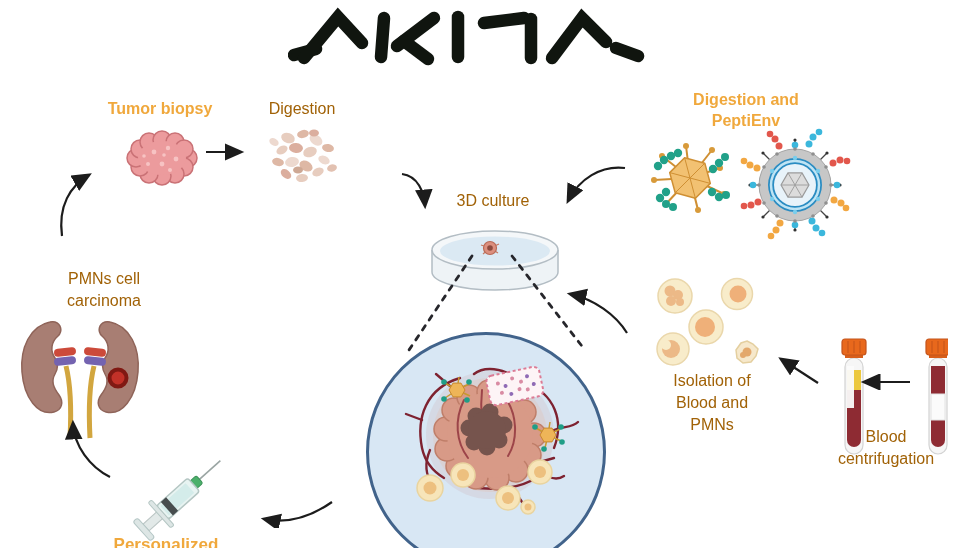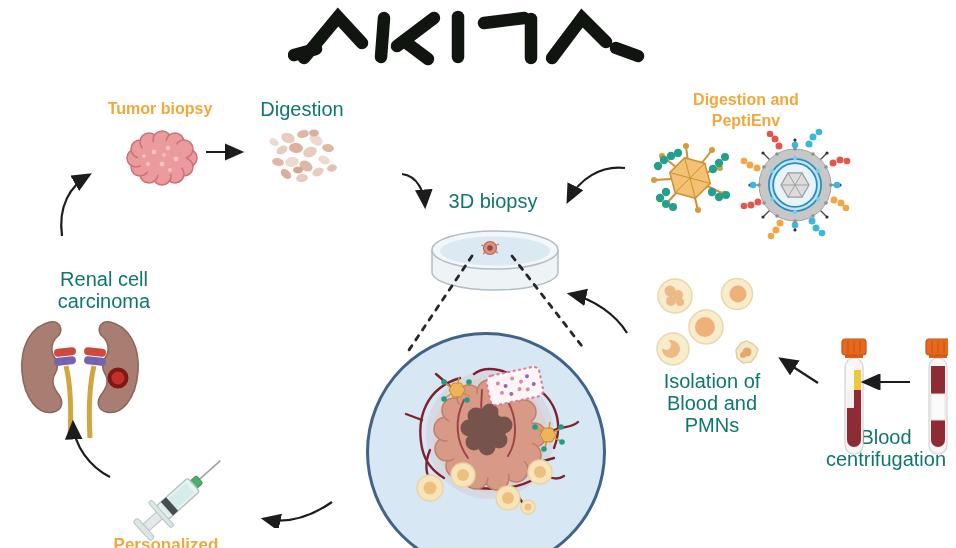--- a/index.html
+++ b/index.html
@@ -1,20 +1,20 @@
 <!DOCTYPE html>
 <html><head>
 <meta charset="utf-8">
 <style>
   html,body{margin:0;padding:0;background:#fff;}
   #canvas{position:relative;width:948px;height:548px;background:#ffffff;overflow:hidden;
           font-family:"Liberation Sans",sans-serif;}
   .abs{position:absolute;}
   .lbl{text-align:center;white-space:pre-line;line-height:22px;}
-  .lbl-black{color:#0f766e;font-size:20px;}
+  .lbl-black{color:#a16207;font-size:16px;}
   .lbl-orange{color:#F0A83C;font-weight:bold;font-size:16px;line-height:21px;}
   .sr{position:absolute;width:1px;height:1px;overflow:hidden;clip:rect(0 0 0 0);}
   #magnifier-circle{position:absolute;left:366px;top:332px;width:240px;height:240px;
     border-radius:50%;background:#D8E7F4;border:3px solid #41638B;box-sizing:border-box;}
   svg{display:block;}
 </style>
 </head>
 <body>
 
 <div id="canvas">
@@ -34,22 +34,22 @@
         <path d="M264,52 L294,12 L318,36"></path>
           <path d="M328,42 L350,50"></path>
       </g>
     </svg>
   </div>
 
   <div class="abs lbl lbl-orange" style="left: 80px; top: 98px; width: 160px; color: rgb(240, 168, 60);">Tumor biopsy</div>
   <div class="abs lbl lbl-black" style="left:242px;top:98px;width:120px;">Digestion</div>
   <div class="abs lbl lbl-orange" style="left: 656px; top: 89px; width: 180px; color: rgb(240, 168, 60);">Digestion and
 PeptiEnv</div>
-  <div class="abs lbl lbl-black" style="left:413px;top:190px;width:160px;">3D biopsy</div>
-  <div class="abs lbl lbl-black" style="left:24px;top:268px;width:160px;">Renal cell
+  <div class="abs lbl lbl-black" style="left:413px;top:190px;width:160px;">3D culture</div>
+  <div class="abs lbl lbl-black" style="left:24px;top:268px;width:160px;">PMNs cell
 carcinoma</div>
   <div class="abs lbl lbl-black" style="left:632px;top:370px;width:160px;">Isolation of
 Blood and
 PMNs</div>
   <div class="abs lbl lbl-black" style="left:806px;top:426px;width:160px;">Blood
 centrifugation</div>
   <div class="abs lbl lbl-orange" style="left: 76px; top: 534px; width: 180px; font-size: 17px; color: rgb(240, 168, 60);">Personalized</div>
 
   <svg class="abs" style="left:118px;top:126px;" width="88" height="64" viewBox="0 0 88 64">
     <g fill="#ec9b9d" stroke="#ca7276" stroke-width="1.5">

